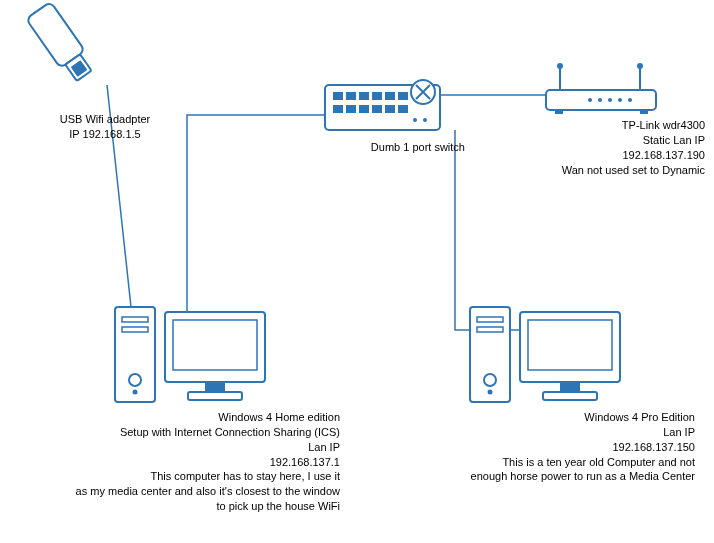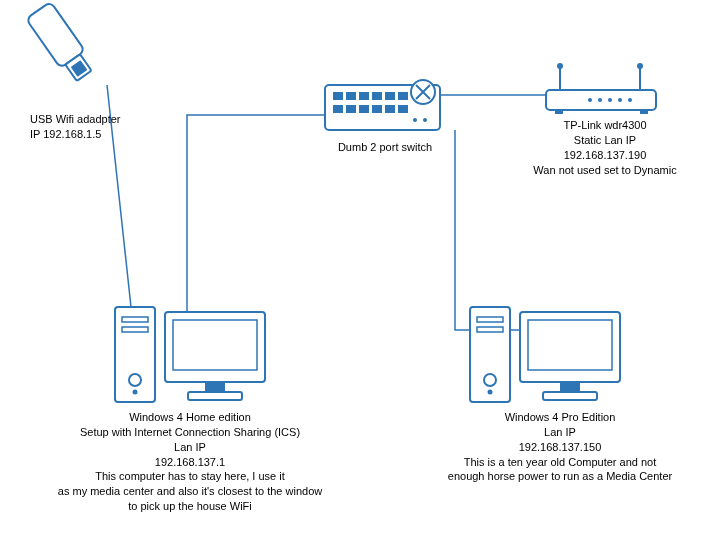--- a/index.html
+++ b/index.html
@@ -9,21 +9,21 @@
     height: 543px;
     background: #ffffff;
     font-family: Arial, Helvetica, sans-serif;
     font-size: 11px;
     color: #000;
     position: relative;
     overflow: hidden;
   }
   .node-label {
     position: absolute;
-    text-align: center;
+    text-align: right;
     line-height: 1.35;
     white-space: pre;
   }
   svg.canvas {
     position: absolute;
     left: 0; top: 0;
     width: 714px; height: 543px;
     pointer-events: none;
   }
   .wire {
@@ -131,24 +131,24 @@
     <circle cx="490" cy="392" r="2.5" fill="#2e75b6"></circle>
 
     <rect class="device" x="520" y="312" width="100" height="70" rx="3"></rect>
     <rect x="528" y="320" width="84" height="50" fill="none" stroke="#2e75b6" stroke-width="1.5"></rect>
     <rect class="device-fill" x="560" y="382" width="20" height="10"></rect>
     <rect class="device" x="543" y="392" width="54" height="8" rx="2"></rect>
   </g>
 
 </svg>
 
-<div class="node-label" style="left:30px; top:112px; width:150px; text-align:left;">USB Wifi adadpter
+<div class="node-label" style="left:30px; top:112px; width:150px; text-align:center;">USB Wifi adadpter
 IP 192.168.1.5</div>
 
-<div class="node-label" style="left:305px; top:140px; width:160px;">Dumb 2 port switch</div>
+<div class="node-label" style="left:305px; top:140px; width:160px;">Dumb 1 port switch</div>
 
 <div class="node-label" style="left:505px; top:118px; width:200px;">TP-Link wdr4300
 Static Lan IP
 192.168.137.190
 Wan not used set to Dynamic</div>
 
 <div class="node-label" style="left:40px; top:410px; width:300px;">Windows 4 Home edition
 Setup with Internet Connection Sharing (ICS)
 Lan IP
 192.168.137.1

